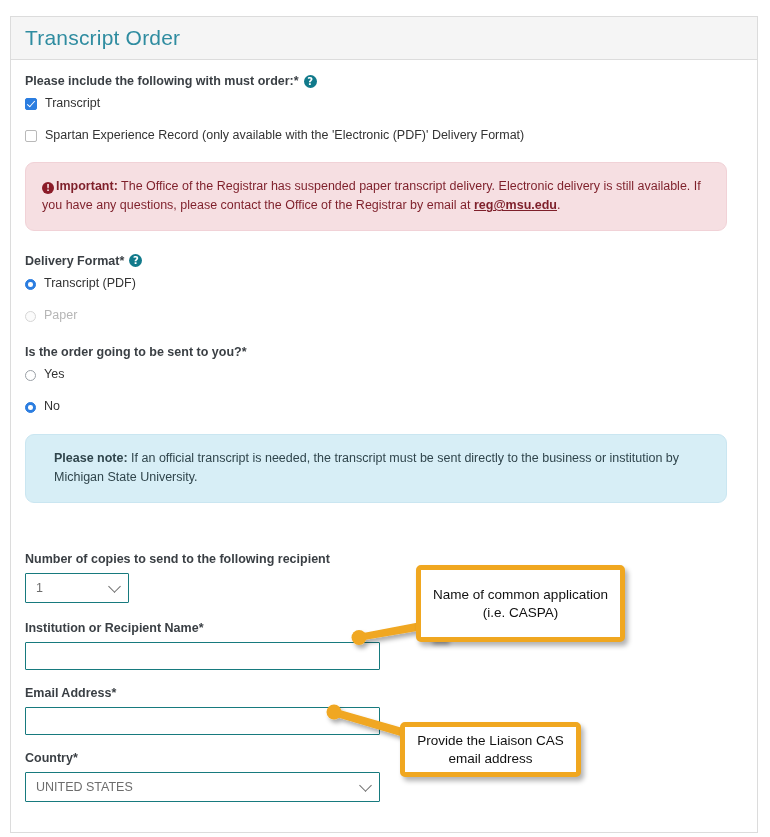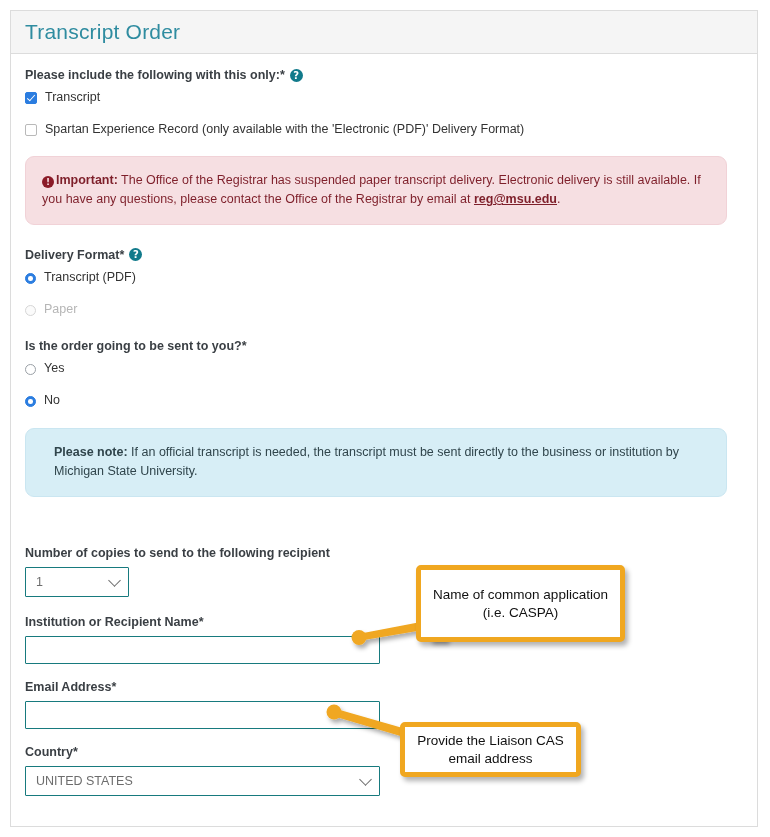--- a/index.html
+++ b/index.html
@@ -12,21 +12,21 @@
     width: 770px;
     height: 837px;
     overflow: hidden;
     position: relative;
     -webkit-font-smoothing: antialiased;
   }
 
   .page {
     position: absolute;
     left: 10px;
-    top: 10px;
+    top: 16px;
     width: 748px;
     height: 817px;
     border: 1px solid #dcdcdc;
     border-top: none;
     box-sizing: border-box;
     background: #ffffff;
   }
 
   .panel-header {
     background: #f5f5f5;
@@ -274,21 +274,21 @@
 
 <div class="page">
 
   <div class="panel-header">
     <span class="panel-title">Transcript Order</span>
   </div>
 
   <div class="panel-body">
 
     <div class="field-label">
-      <span>Please include the following with this only:*</span>
+      <span>Please include the following with must order:*</span>
       <span class="help-icon">?</span>
     </div>
 
     <div class="check-row">
       <span class="cbox checked"></span>
       <span>Transcript</span>
     </div>
 
     <div class="check-row tight">
       <span class="cbox"></span>

